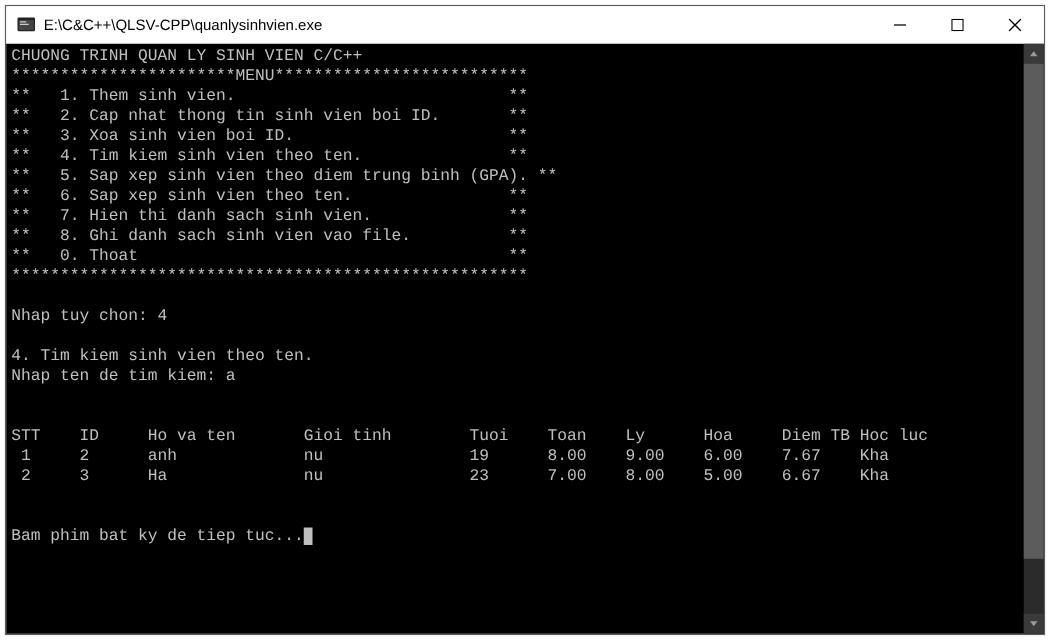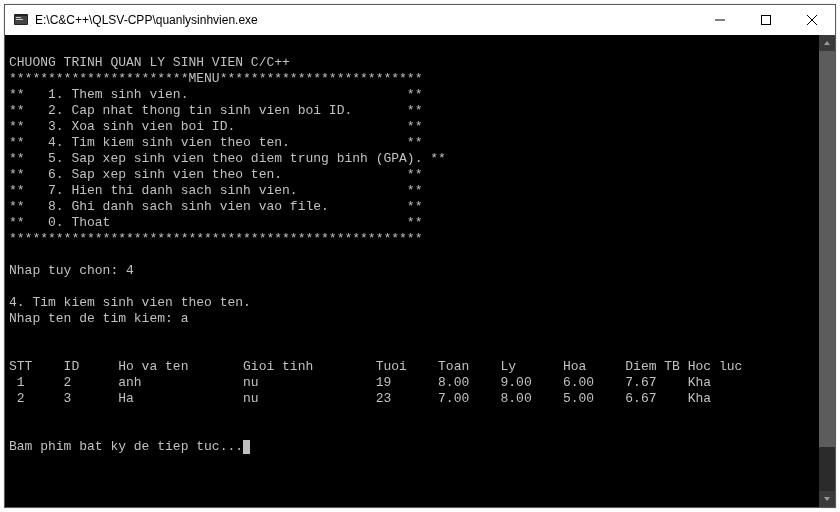--- a/index.html
+++ b/index.html
@@ -54,21 +54,21 @@
     color: #000;
   }
   .winbtn svg { width: 10px; height: 10px; }
   .client {
     flex: 1;
     background: #000;
     color: #c0c0c0;
     font-family: Consolas, "Courier New", monospace;
     font-size: 13px;
     line-height: 16px;
-    padding: 20px 4px;
+    padding: 2px 4px;
     white-space: pre;
     position: relative;
     overflow: hidden;
   }
   .scrollbar {
     position: absolute;
     top: 0; right: 0;
     width: 16px;
     height: 100%;
     background: #2b2b2b;

